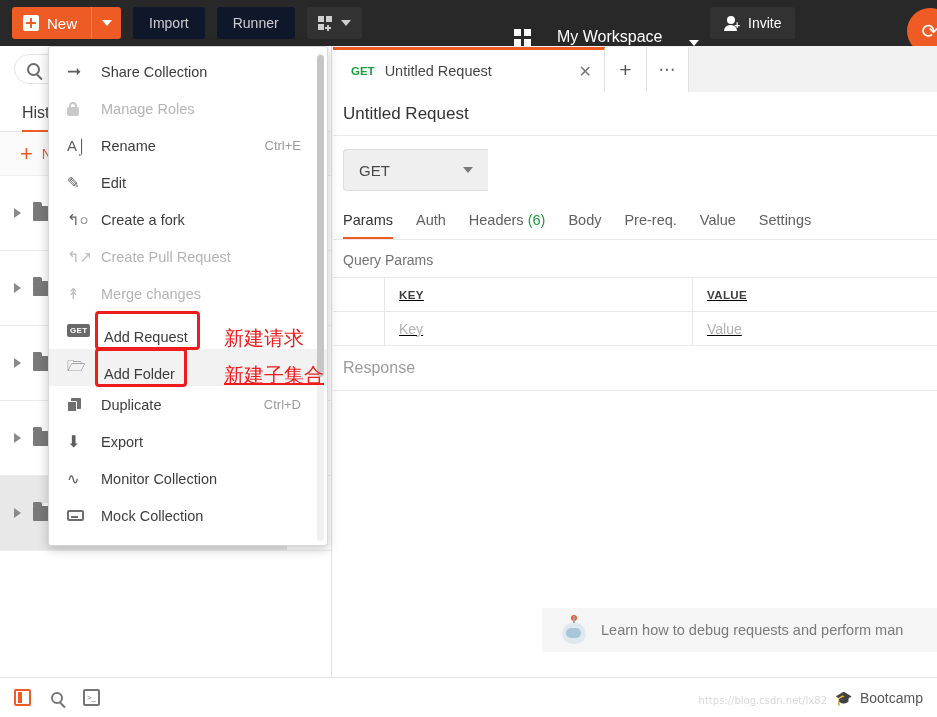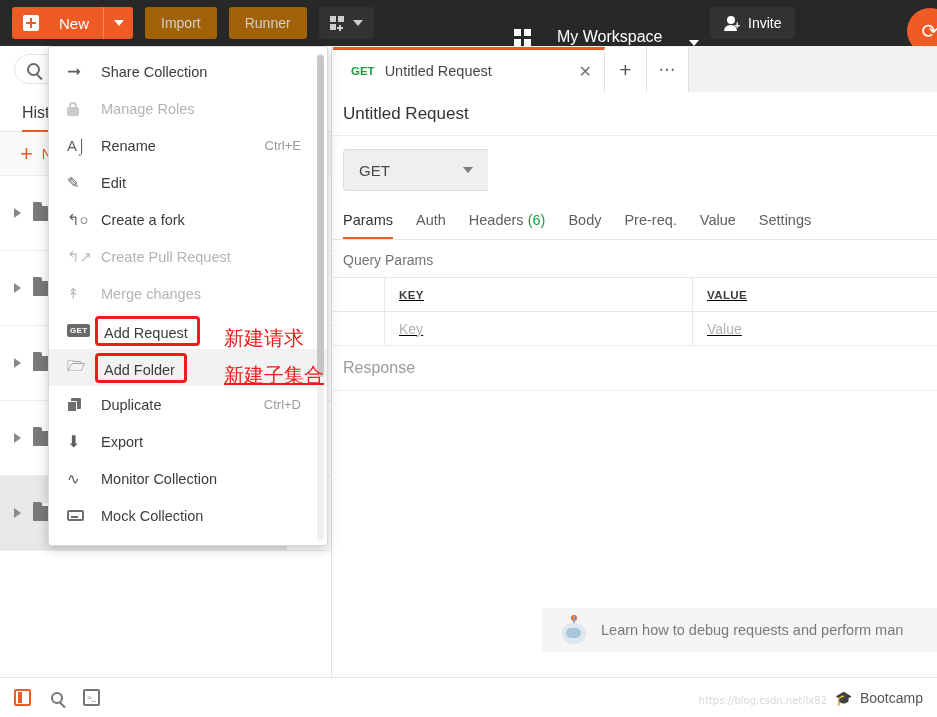--- a/index.html
+++ b/index.html
@@ -12,40 +12,40 @@
 
   
   .topbar {
     position: absolute; top: 0; left: 0; width: 937px; height: 46px;
     background: #282828; display: flex; align-items: center; padding-left: 12px;
   }
   .new-btn {
     display: flex; align-items: center; height: 32px;
     background: #ef5b25; border-radius: 3px; overflow: hidden;
   }
-  .new-main { display: flex; align-items: center; gap: 20px; padding: 0 14px 0 11px; height: 48px; }
+  .new-main { display: flex; align-items: center; gap: 8px; padding: 0 14px 0 11px; height: 48px; }
   .plus-box {
     width: 16px; height: 16px; background: #fff; border-radius: 2px;
     position: relative;
   }
   .plus-box::before, .plus-box::after {
     content: ""; position: absolute; background: #ef5b25;
   }
   .plus-box::before { left: 7px; top: 3px; width: 2px; height: 10px; }
   .plus-box::after { top: 7px; left: 3px; height: 2px; width: 10px; }
   .new-label { color: #fff; font-size: 15px; }
   .new-caret {
     width: 30px; height: 32px; display: flex; align-items: center; justify-content: center;
     border-left: 1px solid rgba(255,255,255,.28);
   }
   .caret-d { width:0;height:0;border-left:5px solid transparent;border-right:5px solid transparent;border-top:6px solid #fff; }
   .caret-d.dk { border-top-color: #cfcfcf; }
   .tb-btn {
     height: 32px; display: flex; align-items: center; padding: 0 16px;
-    background: #a16207; border-radius: 3px; color: #cfcfcf; font-size: 14px;
+    background: #0f172a; border-radius: 3px; color: #cfcfcf; font-size: 14px;
     margin-left: 12px;
   }
   .tb-icon-btn {
     height: 32px; display: flex; align-items: center; gap: 7px; padding: 0 11px;
     background: #323232; border-radius: 3px; margin-left: 12px;
   }
   .newtab-ic { position: relative; width: 16px; height: 14px; }
   .newtab-ic i {
     position: absolute; background: #cfcfcf; display:block;
   }
@@ -145,21 +145,21 @@
   }
   .ctx-ic.dim { color: #bdbdbd; }
   .ctx-label { font-size: 14.5px; color: #3c3c3c; }
   .ctx-item.disabled .ctx-label { color: #b4b4b4; }
   .ctx-sc { position: absolute; right: 26px; font-size: 13px; color: #9a9a9a; }
   .get-badge {
     display: inline-block; background: #696969; color: #fff; font-size: 8px; font-weight: bold;
     padding: 2px 3px; border-radius: 2px; letter-spacing: .3px;
   }
   .boxed {
-    border: 3px solid #ee1c1c; border-radius: 4px; padding: 6px 9px 2px 6px;
+    border: 3px solid #ee1c1c; border-radius: 4px; padding: 15px 9px 2px 6px;
     margin-left: -6px; position: relative; z-index: 2;
   }
   .anno {
     position: absolute; color: #ee1c1c; font-size: 20px; white-space: nowrap;
     font-family: "DejaVu Sans", sans-serif; z-index: 45;
   }
   .ctx-scroll {
     position: absolute; right: 3px; top: 6px; width: 7px; height: 488px;
     background: #f0f0f0; border-radius: 4px;
   }

